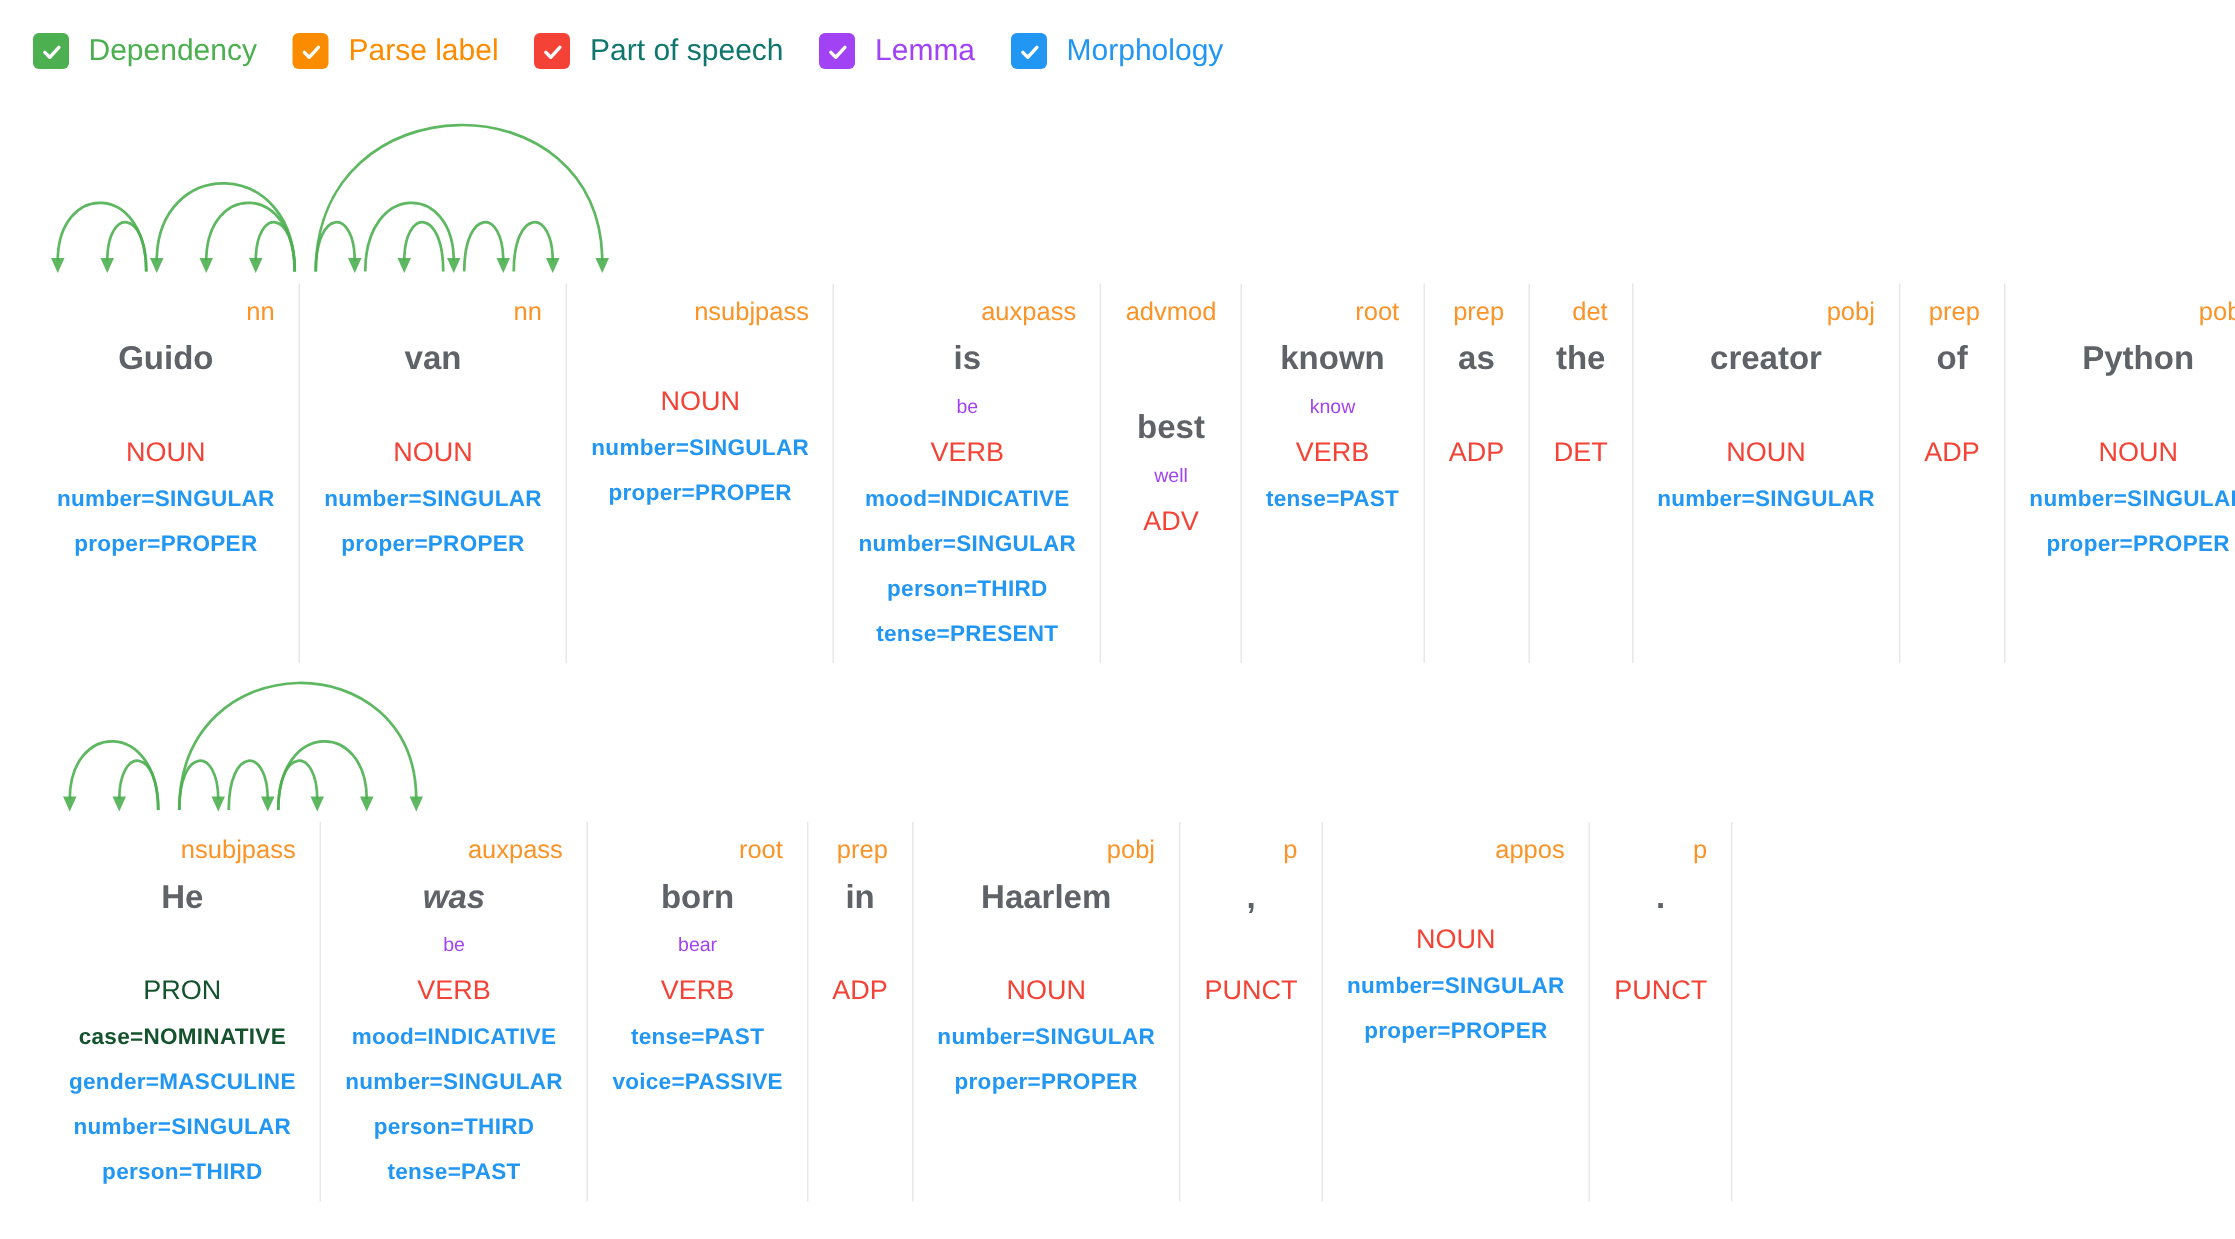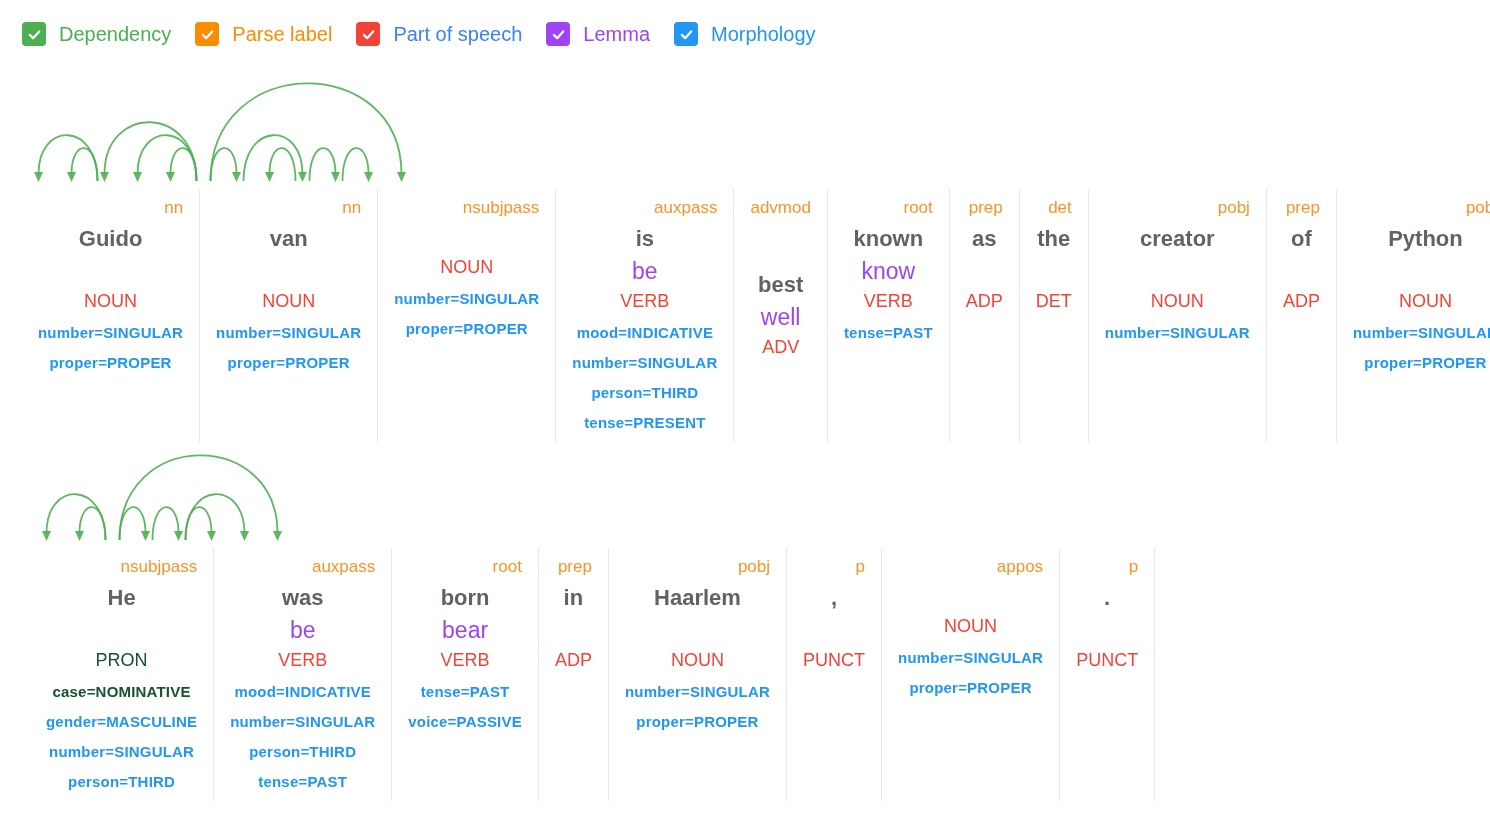--- a/index.html
+++ b/index.html
@@ -47,21 +47,21 @@
   .token {
     height: 253px;
     padding: 0 16px;
     text-align: center;
     white-space: nowrap;
     border-right: 1px solid #e8e8e8;
     box-sizing: border-box;
   }
   .t-label  { height: 34px; line-height: 38px; font-size: 17px; text-align: right; }
   .t-word   { height: 34px; line-height: 32px; font-size: 22px; font-weight: bold; }
-  .t-lemma  { height: 30px; line-height: 28px; font-size: 23px; }
+  .t-lemma  { height: 30px; line-height: 28px; font-size: 13px; }
   .t-pos    { height: 31px; line-height: 28px; font-size: 18px; }
   .t-morph  { height: 30px; line-height: 30px; font-size: 15px; font-weight: bold; letter-spacing: 0.2px; }
 </style>
 </head>
 <body>
 
 <div class="controls">
     <span class="control" style="color: rgb(76, 175, 80);">
       <span class="cb" style="background: rgb(76, 175, 80);">
         <svg width="17" height="17" viewBox="0 0 24 24">
@@ -71,21 +71,21 @@
       <span class="cb-label">Dependency</span>
     </span>
     <span class="control" style="color: rgb(251, 140, 0);">
       <span class="cb" style="background: rgb(251, 140, 0);">
         <svg width="17" height="17" viewBox="0 0 24 24">
           <path d="M5.5 12.6l4.6 4.6 8.6-9.4" fill="none" stroke="#ffffff" stroke-width="3.2" stroke-linecap="round" stroke-linejoin="round"></path>
         </svg>
       </span>
       <span class="cb-label">Parse label</span>
     </span>
-    <span class="control" style="color: #3b82f6;">
+    <span class="control" style="color: #0f766e;">
       <span class="cb" style="background: rgb(244, 67, 54);">
         <svg width="17" height="17" viewBox="0 0 24 24">
           <path d="M5.5 12.6l4.6 4.6 8.6-9.4" fill="none" stroke="#ffffff" stroke-width="3.2" stroke-linecap="round" stroke-linejoin="round"></path>
         </svg>
       </span>
       <span class="cb-label">Part of speech</span>
     </span>
     <span class="control" style="color: rgb(161, 66, 244);">
       <span class="cb" style="background: rgb(161, 66, 244);">
         <svg width="17" height="17" viewBox="0 0 24 24">
@@ -234,21 +234,21 @@
           <div class="t-word" style="color: rgb(95, 99, 104);">He</div>
           <div class="t-lemma" style="color: rgb(161, 66, 244);"></div>
           <div class="t-pos" style="color: #14532d;">PRON</div>
           <div class="t-morph" style="color: #14532d;">case=NOMINATIVE</div>
           <div class="t-morph" style="color: rgb(33, 150, 243);">gender=MASCULINE</div>
           <div class="t-morph" style="color: rgb(33, 150, 243);">number=SINGULAR</div>
           <div class="t-morph" style="color: rgb(33, 150, 243);">person=THIRD</div>
         </div>
         <div class="token">
           <div class="t-label" style="color: rgb(251, 147, 39);">auxpass</div>
-          <div class="t-word" style="color: rgb(95, 99, 104);">was</div>
+          <div class="t-word" style="color: rgb(95, 99, 104); font-style: italic;">was</div>
           <div class="t-lemma" style="color: rgb(161, 66, 244);">be</div>
           <div class="t-pos" style="color: rgb(244, 67, 54);">VERB</div>
           <div class="t-morph" style="color: rgb(33, 150, 243);">mood=INDICATIVE</div>
           <div class="t-morph" style="color: rgb(33, 150, 243);">number=SINGULAR</div>
           <div class="t-morph" style="color: rgb(33, 150, 243);">person=THIRD</div>
           <div class="t-morph" style="color: rgb(33, 150, 243);">tense=PAST</div>
         </div>
         <div class="token">
           <div class="t-label" style="color: rgb(251, 147, 39);">root</div>
           <div class="t-word" style="color: rgb(95, 99, 104);">born</div>

